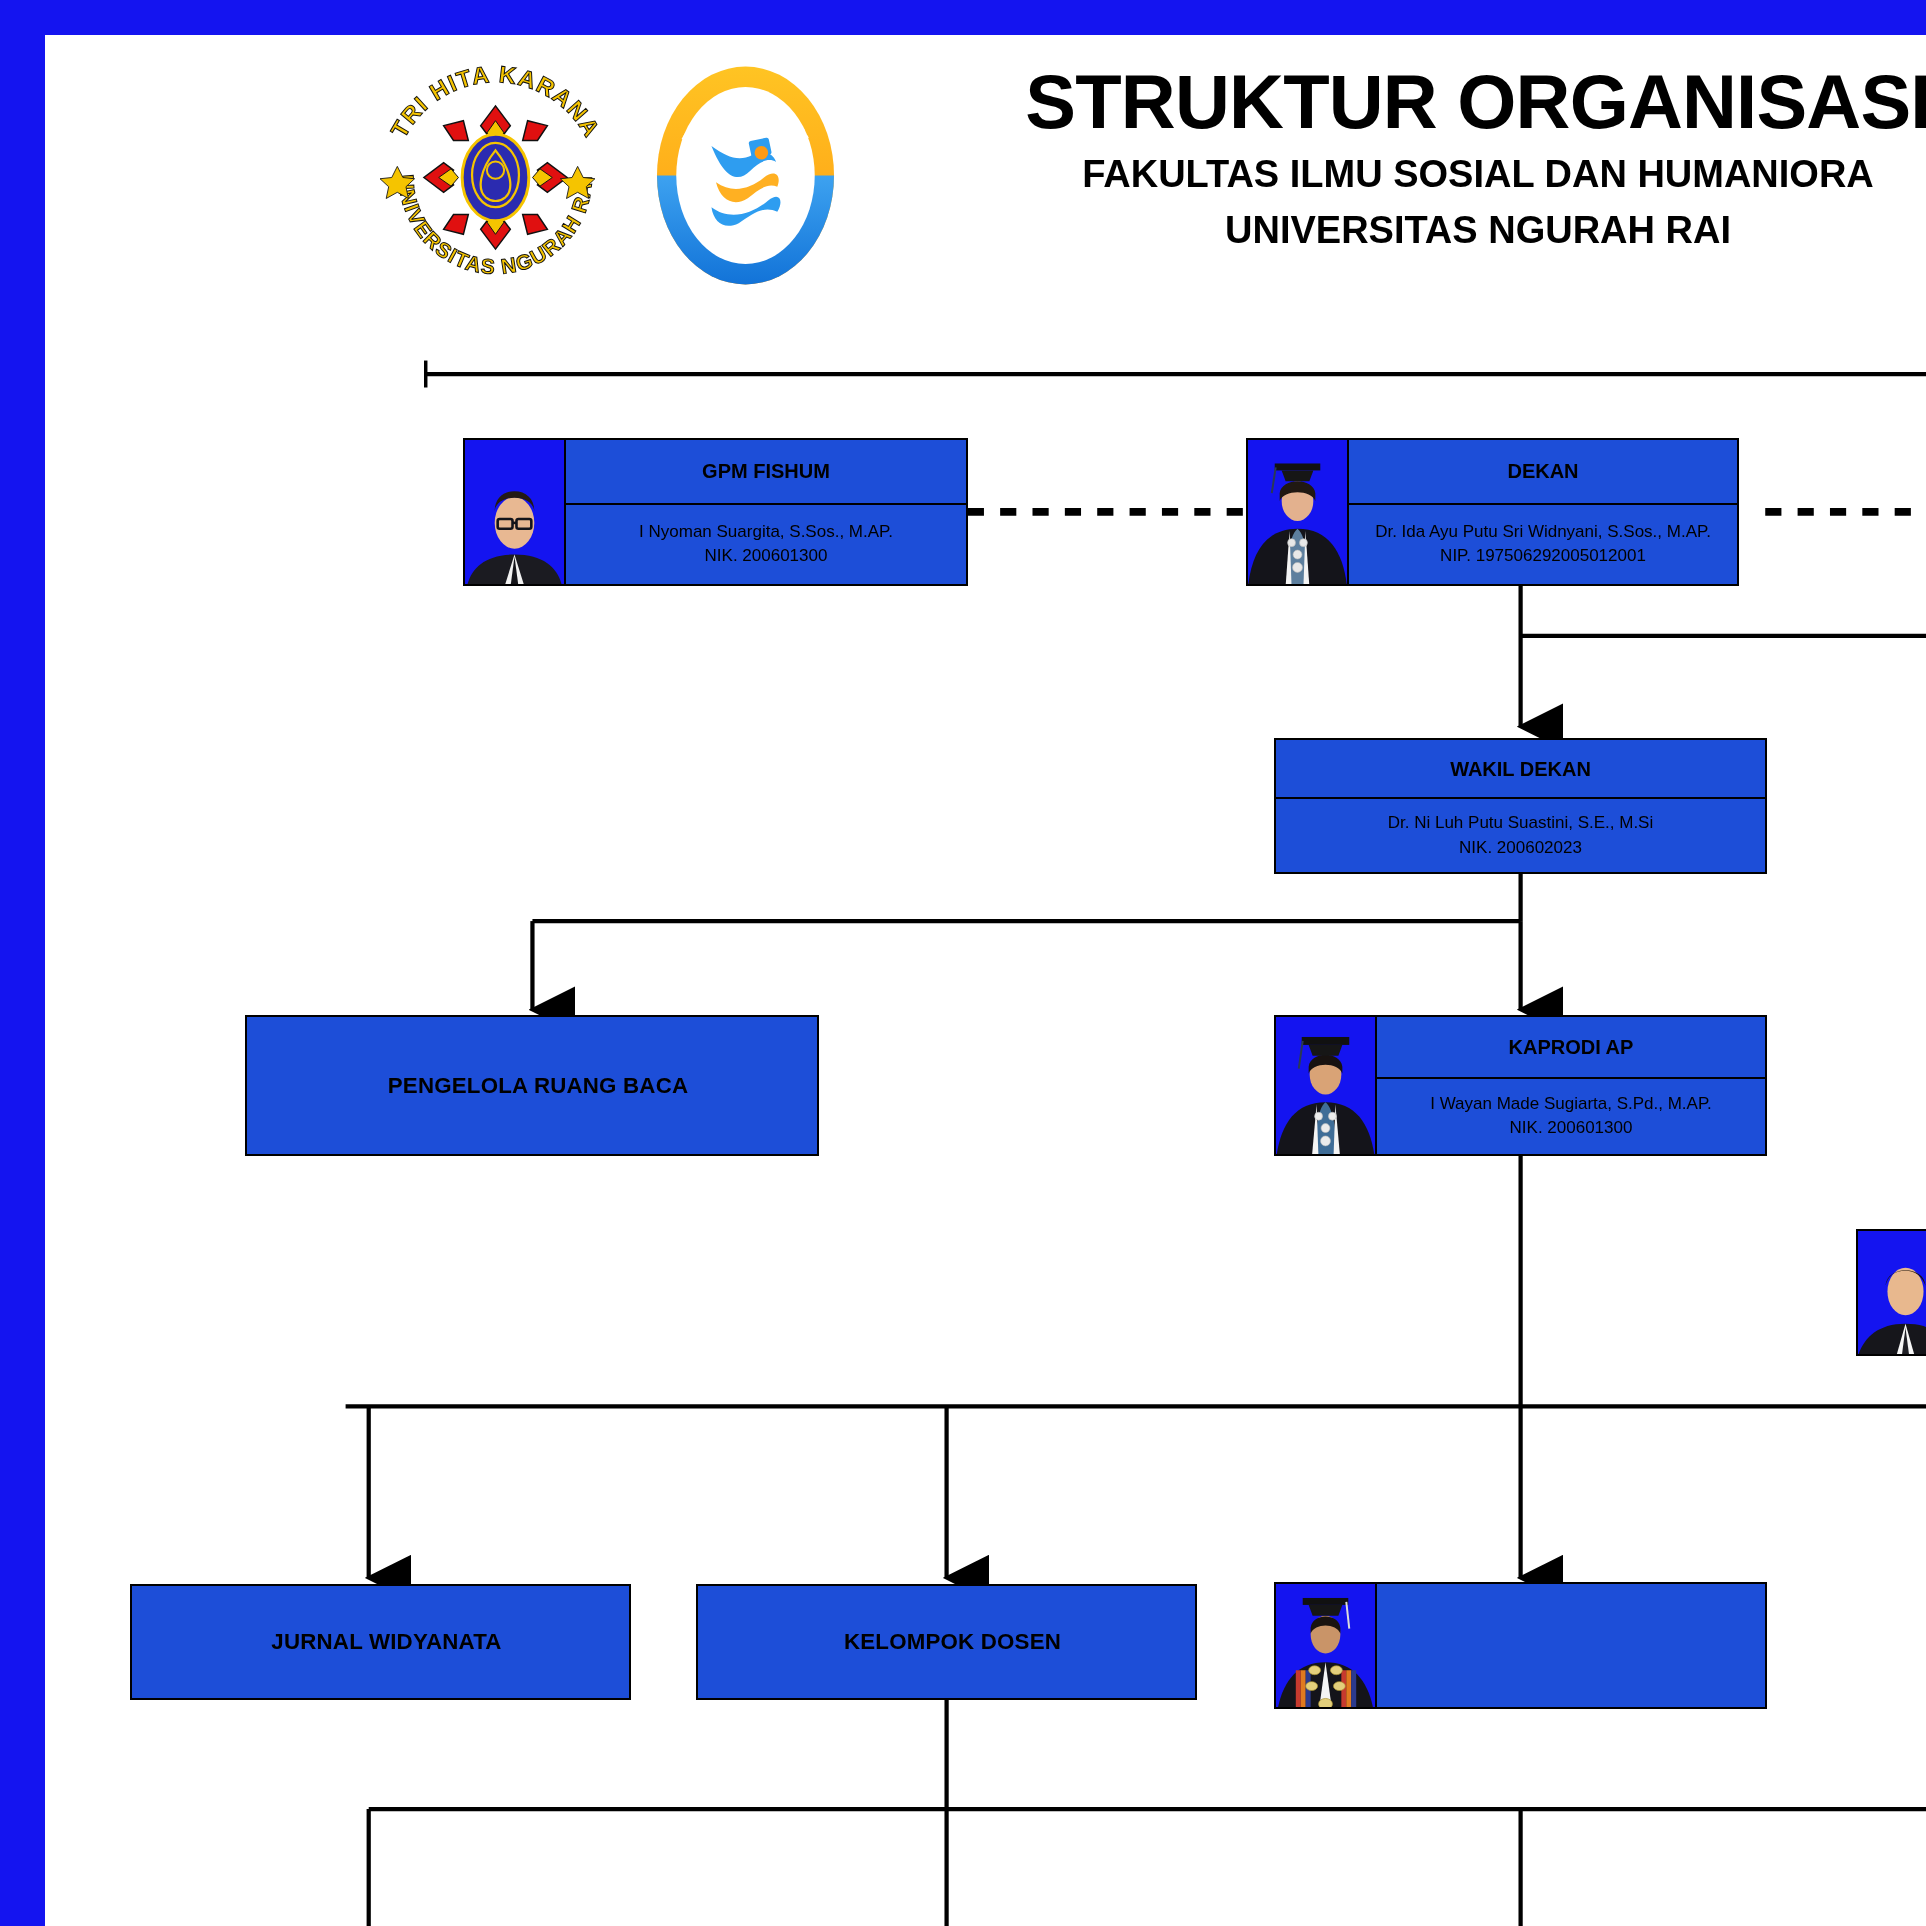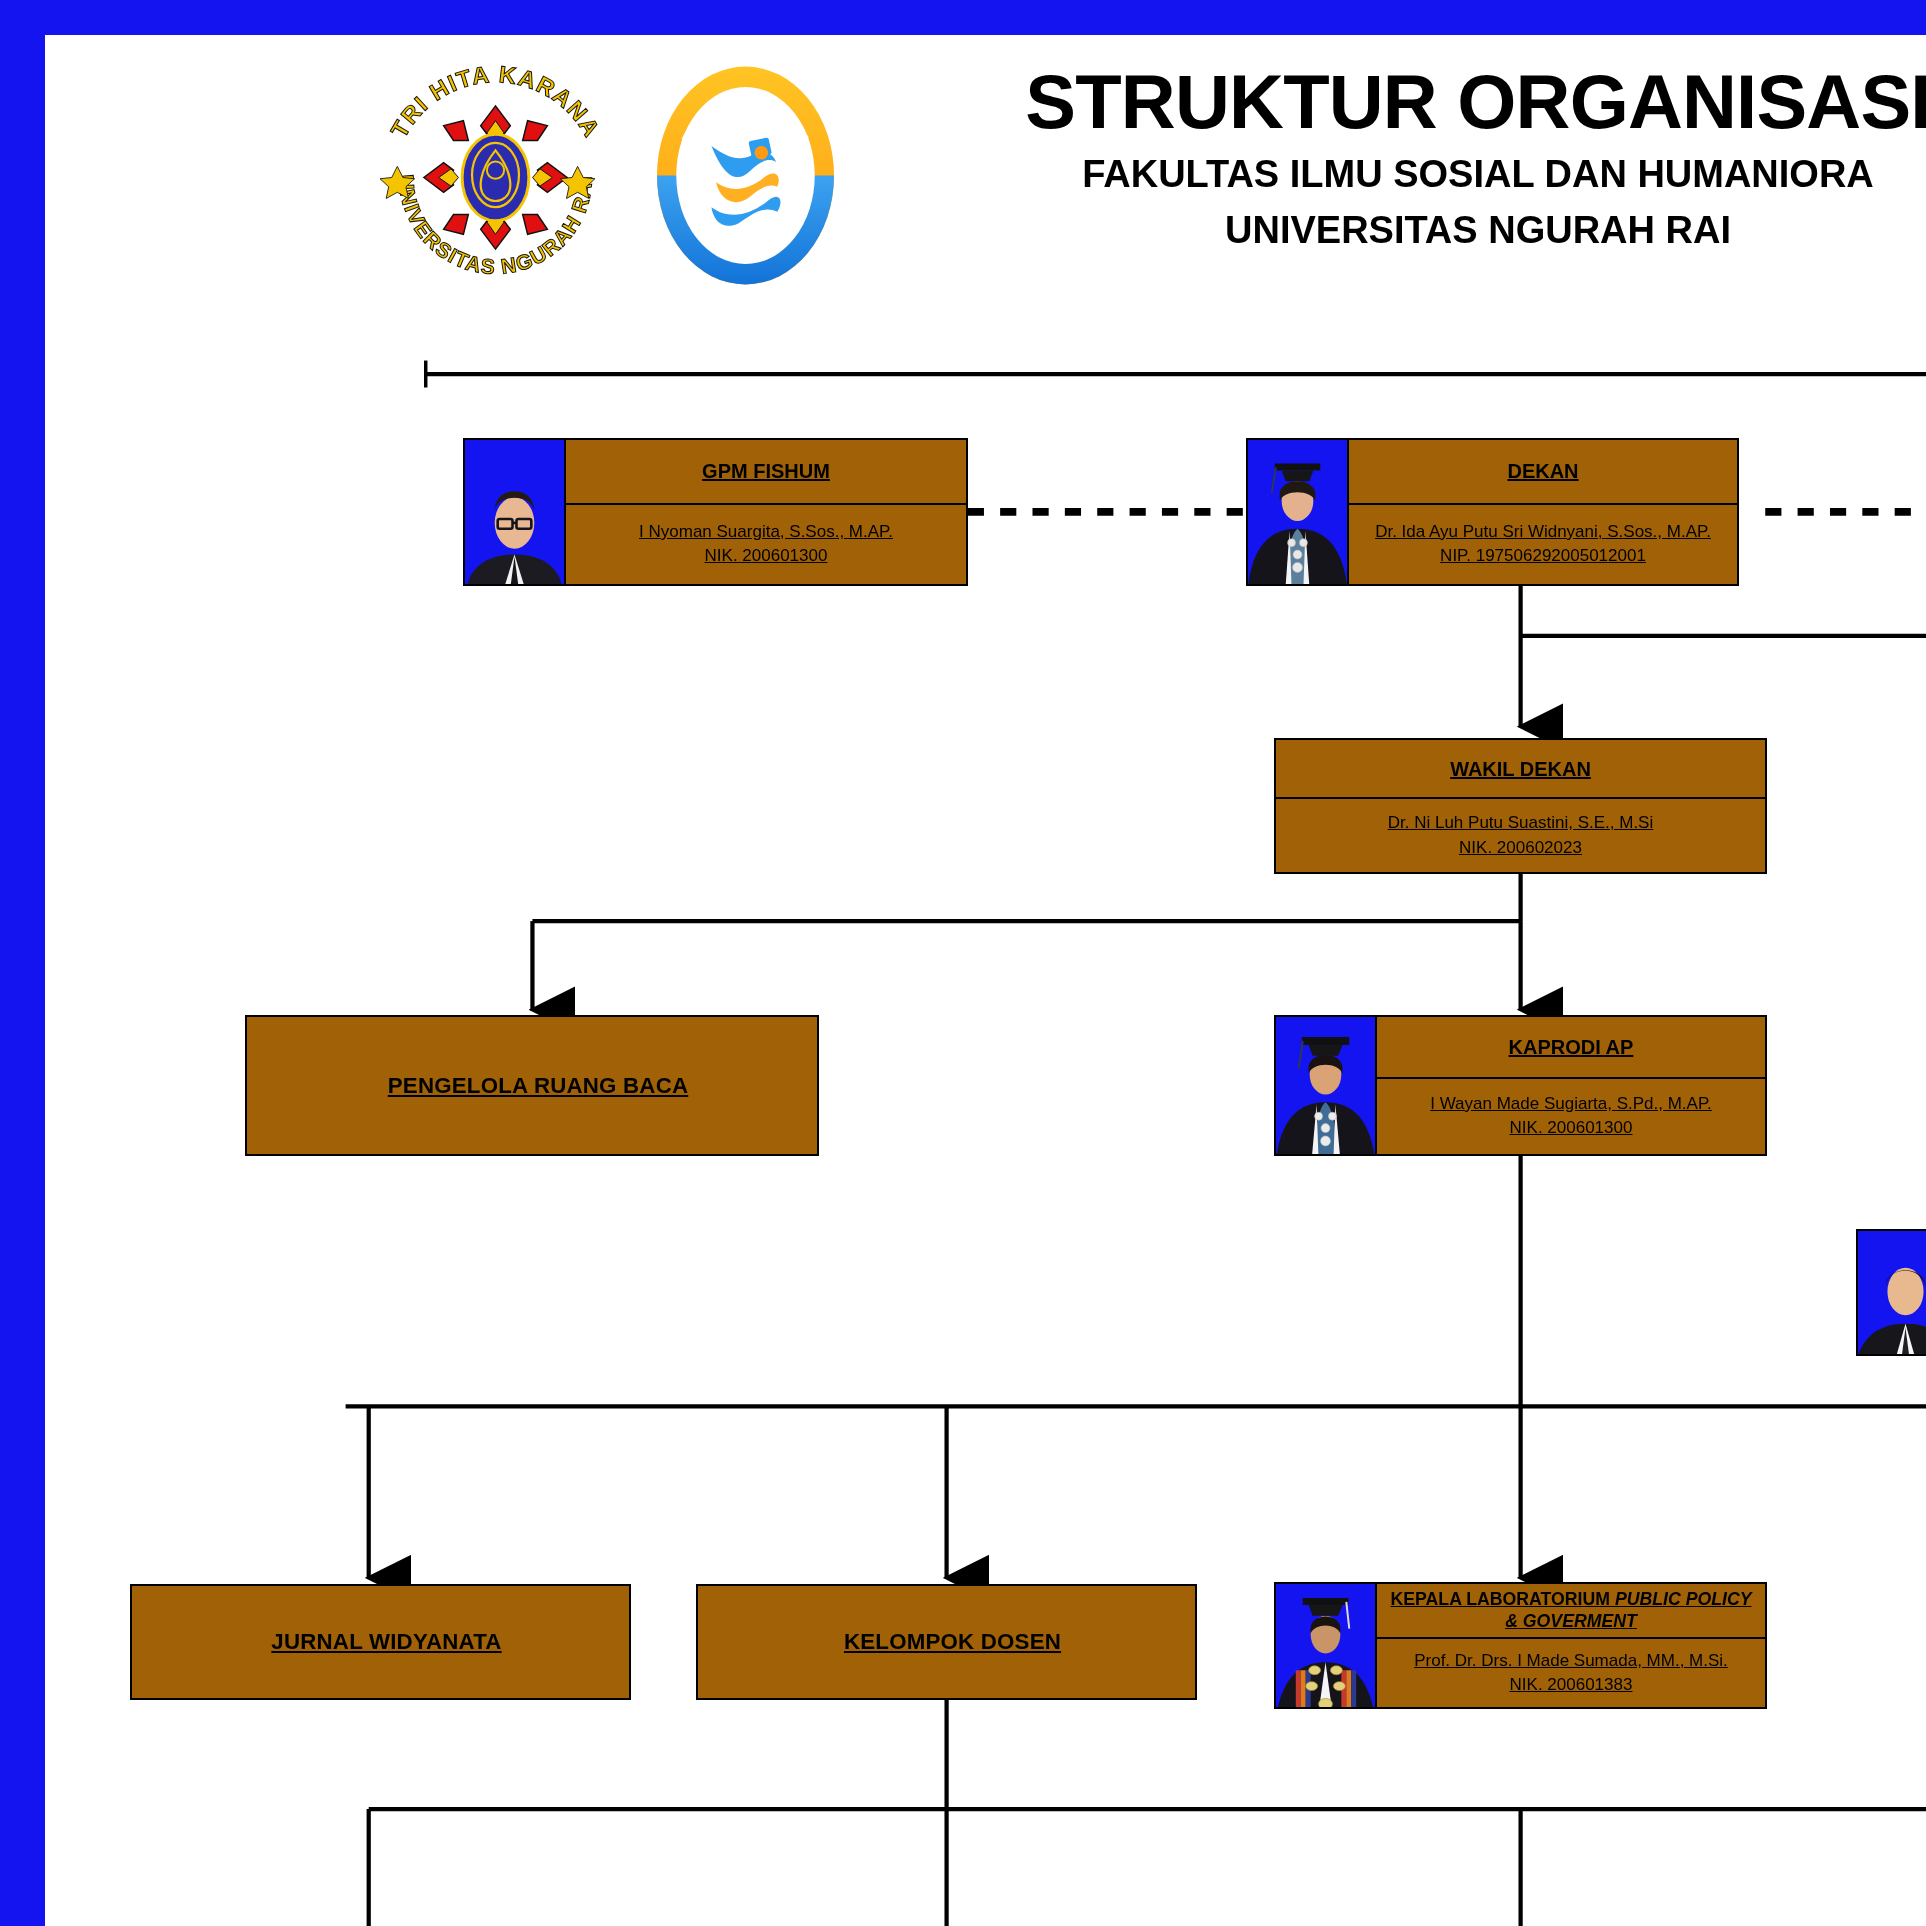--- a/index.html
+++ b/index.html
@@ -38,23 +38,22 @@
   #sub-title-2{font-size:38px;font-weight:bold;margin-top:14.6px;line-height:1.1;}
 
   
   #chart{position:absolute;left:0;top:0;width:2868px;height:2105px;}
   #wires{position:absolute;left:0;top:0;width:2868px;height:2105px;pointer-events:none;}
 
   
   .node{
     position:absolute;
     border:2.7px solid #000;
-    background:#a16207;
+    background:#1d4ed8;
     box-sizing:border-box;
-    text-decoration:underline;
   }
   .node.plain{
     display:flex;align-items:center;justify-content:center;
     text-align:center;
     padding-left:12px;
   }
   .node.plain .ttl{
     font-size:22.3px;font-weight:bold;color:#000;letter-spacing:0.2px;line-height:1.25;
   }
   
@@ -395,27 +394,18 @@
           <line x1="71" y1="31" x2="74" y2="58" stroke="#dcdcdc" stroke-width="2"></line>
           <g fill="#e3cf7c" stroke="#a8912f" stroke-width="0.7">
             <ellipse cx="39" cy="100" rx="6" ry="4.5"></ellipse>
                 <ellipse cx="61" cy="100" rx="6" ry="4.5"></ellipse>
             <ellipse cx="36" cy="116" rx="6" ry="4.5"></ellipse>
                 <ellipse cx="64" cy="116" rx="6" ry="4.5"></ellipse>
             <ellipse cx="50" cy="134" rx="7" ry="5.5"></ellipse>
           </g>
         </svg>
       </div>
-      <div class="card-body">
-        <div class="card-title sm">
-          <span><span>KEPALA LABORATORIUM </span><span class="it">PUBLIC POLICY</span><br><span class="it">&amp; GOVERMENT</span></span>
-        </div>
-        <div class="card-meta">
-          <div class="nm">Prof. Dr. Drs. I Made Sumada, MM., M.Si.</div>
-          <div class="nik">NIK. 200601383</div>
-        </div>
-      </div>
     </div>
 
   </div>
  </div>
 </div>
 
 
 </body></html>

